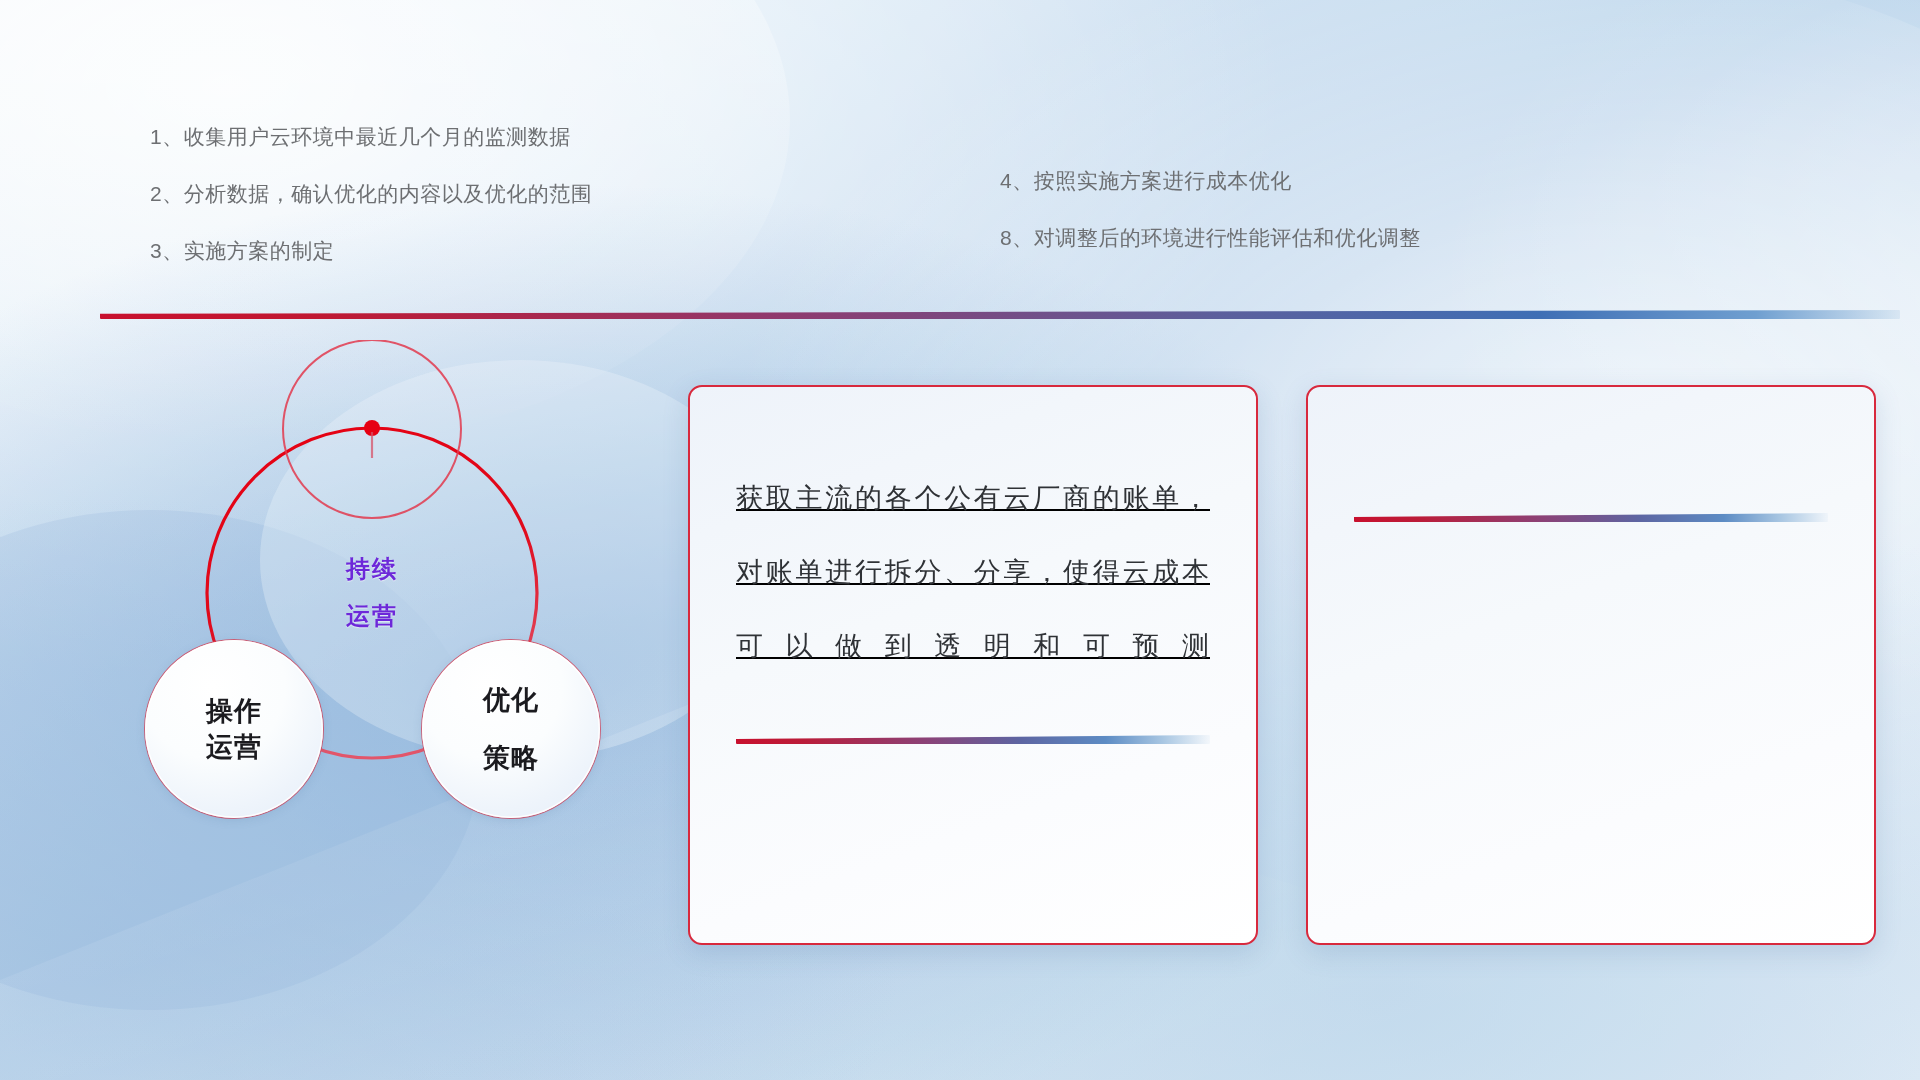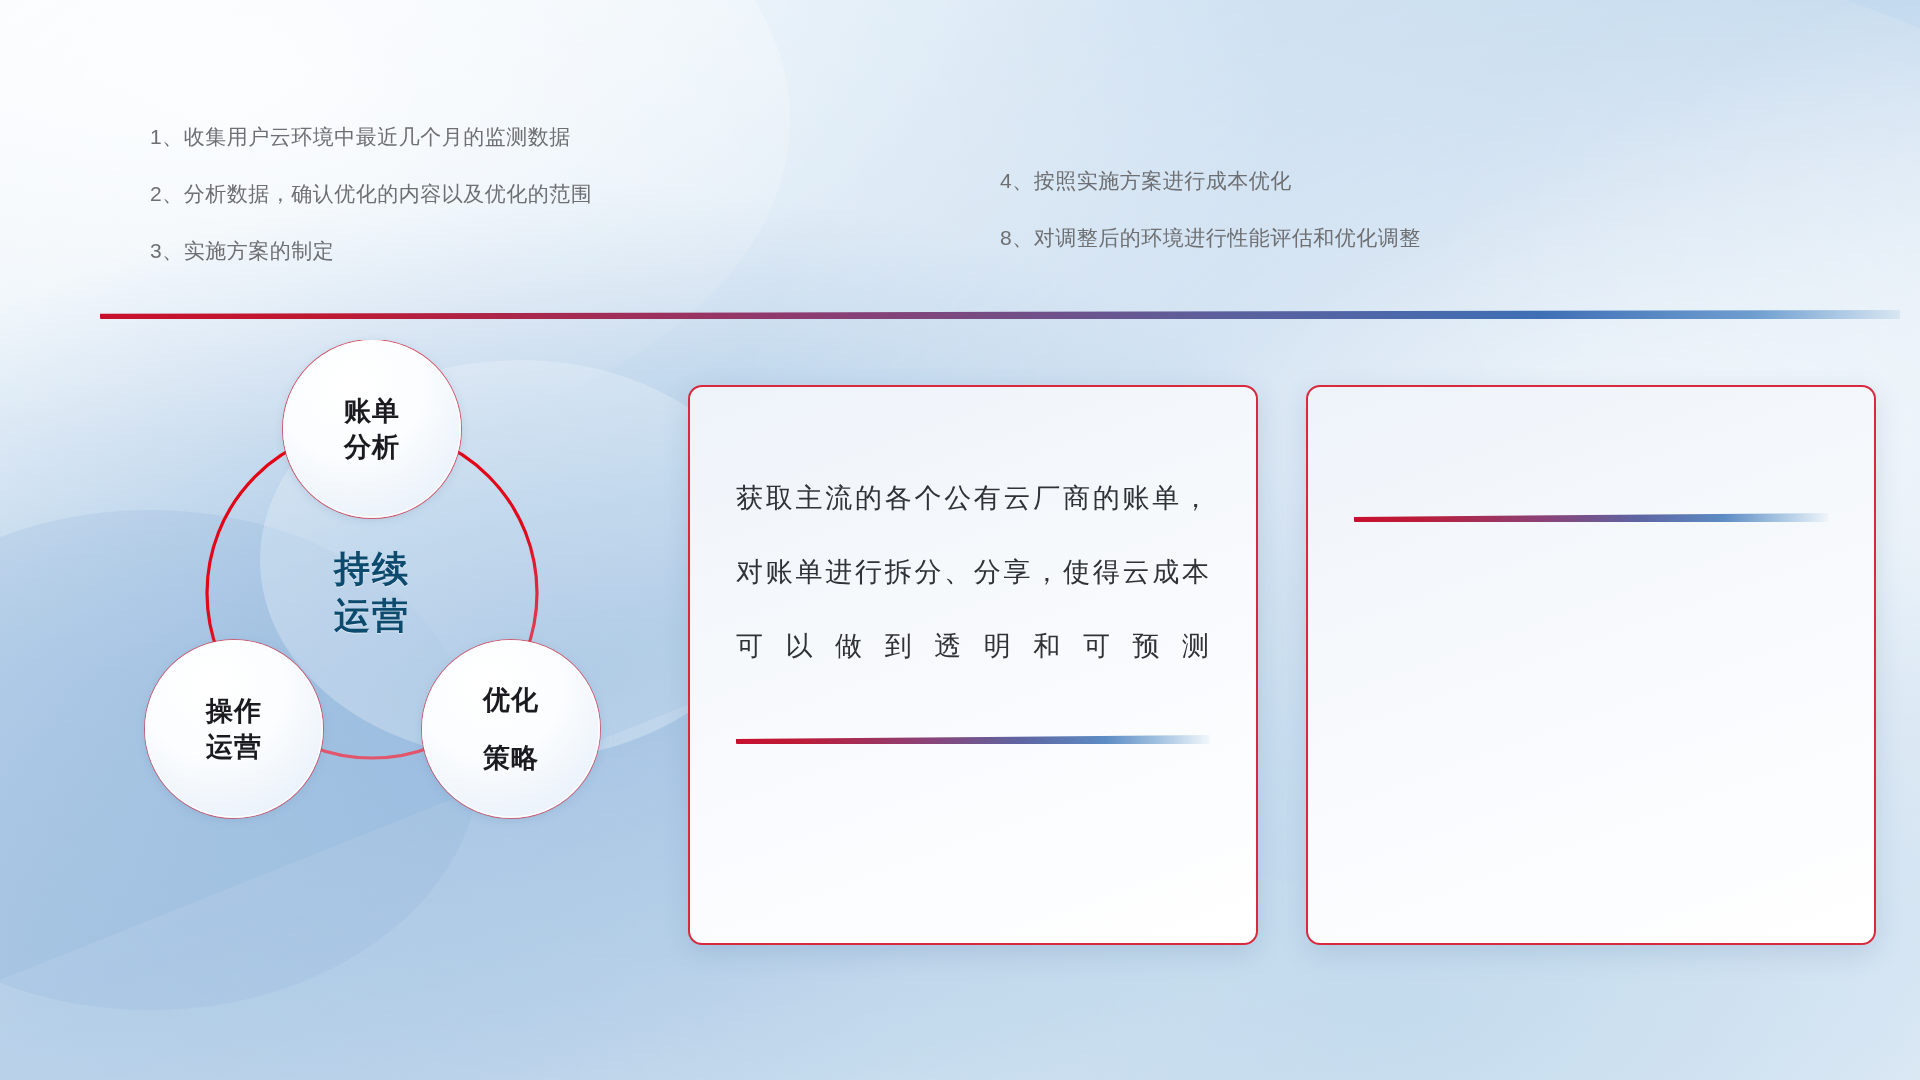--- a/index.html
+++ b/index.html
@@ -59,38 +59,38 @@
   #bubble-top    { width:178px; height:178px; left:188px; top:0px; }
   #bubble-left   { width:178px; height:178px; left:50px;  top:300px; }
   #bubble-right  { width:178px; height:178px; left:327px; top:300px; }
 
   .bubble .ln { display:block; }
 
   #center-label {
     position:absolute;
     left:188px; top:205px; width:178px;
     text-align:center;
-    color:#0c4a6e;
+    color:#6d28d9;
     font-weight:800;
-    font-size:36px;
+    font-size:24px;
     line-height:47px;
     letter-spacing:2px;
     z-index:9;
     text-shadow:0 1px 1px rgba(255,255,255,0.55);
   }
 
   
   .card {
     position:absolute; top:385px; width:570px; height:560px; z-index:8;
     border-radius:14px;
     background:linear-gradient(160deg,#eef3fa 0%, #f6f9fc 40%, #fbfcfe 72%, #ffffff 100%);
     border:2px solid #d8293d;
     box-shadow:0 8px 26px rgba(70,110,160,0.18);
     padding:74px 46px 0 46px;
-    display:flex; flex-direction:column;
+    display:flex; flex-direction:column;text-decoration:underline;
   }
   #card-1 { left:688px; }
   #card-2 { left:1306px; }
 
   .card-body {
     font-size:27px;
     line-height:74px;
     color:#2f3236;
     letter-spacing:1px;
     text-align:justify;
@@ -200,24 +200,20 @@
     <circle cx="139" cy="389" r="89" fill="none" stroke="#e23a4d" stroke-width="2" opacity="0.75"></circle>
     <circle cx="416" cy="389" r="89" fill="none" stroke="#e23a4d" stroke-width="2" opacity="0.75"></circle>
 
     <circle cx="277" cy="88" r="8" fill="#e60012"></circle>
     <circle cx="135" cy="418" r="8" fill="#e60012"></circle>
     <circle cx="420" cy="418" r="8" fill="#e60012"></circle>
 
     <line x1="277" y1="92" x2="277" y2="118" stroke="#d7536a" stroke-width="2.2" opacity="0.75"></line>
   </svg>
 
-  <div class="bubble" id="bubble-top" style="z-index:3;">
-    <span class="ln">账单</span>
-    <span class="ln">分析</span>
-  </div>
 
   <div class="bubble" id="bubble-left" style="z-index:3;">
     <span class="ln">操作</span>
     <span class="ln">运营</span>
   </div>
 
   <div class="bubble" id="bubble-right" style="z-index:3;gap:22px;">
     <span class="ln">优化</span>
     <span class="ln">策略</span>
   </div>

